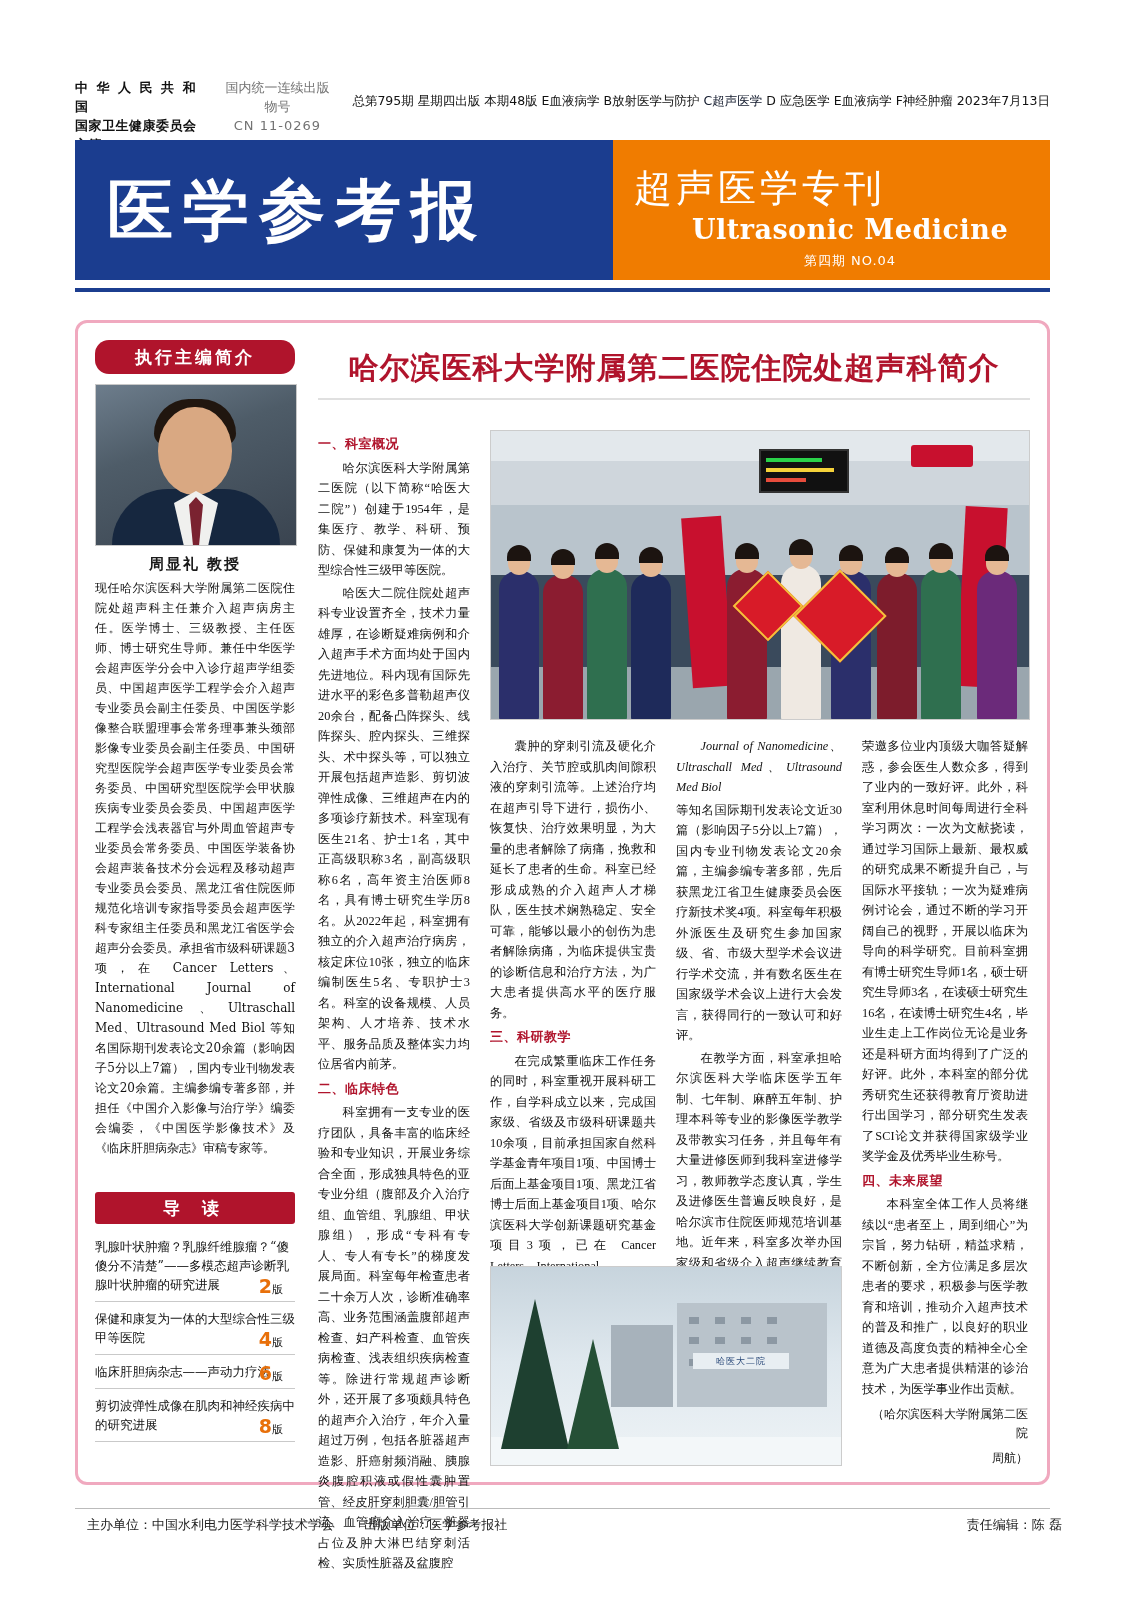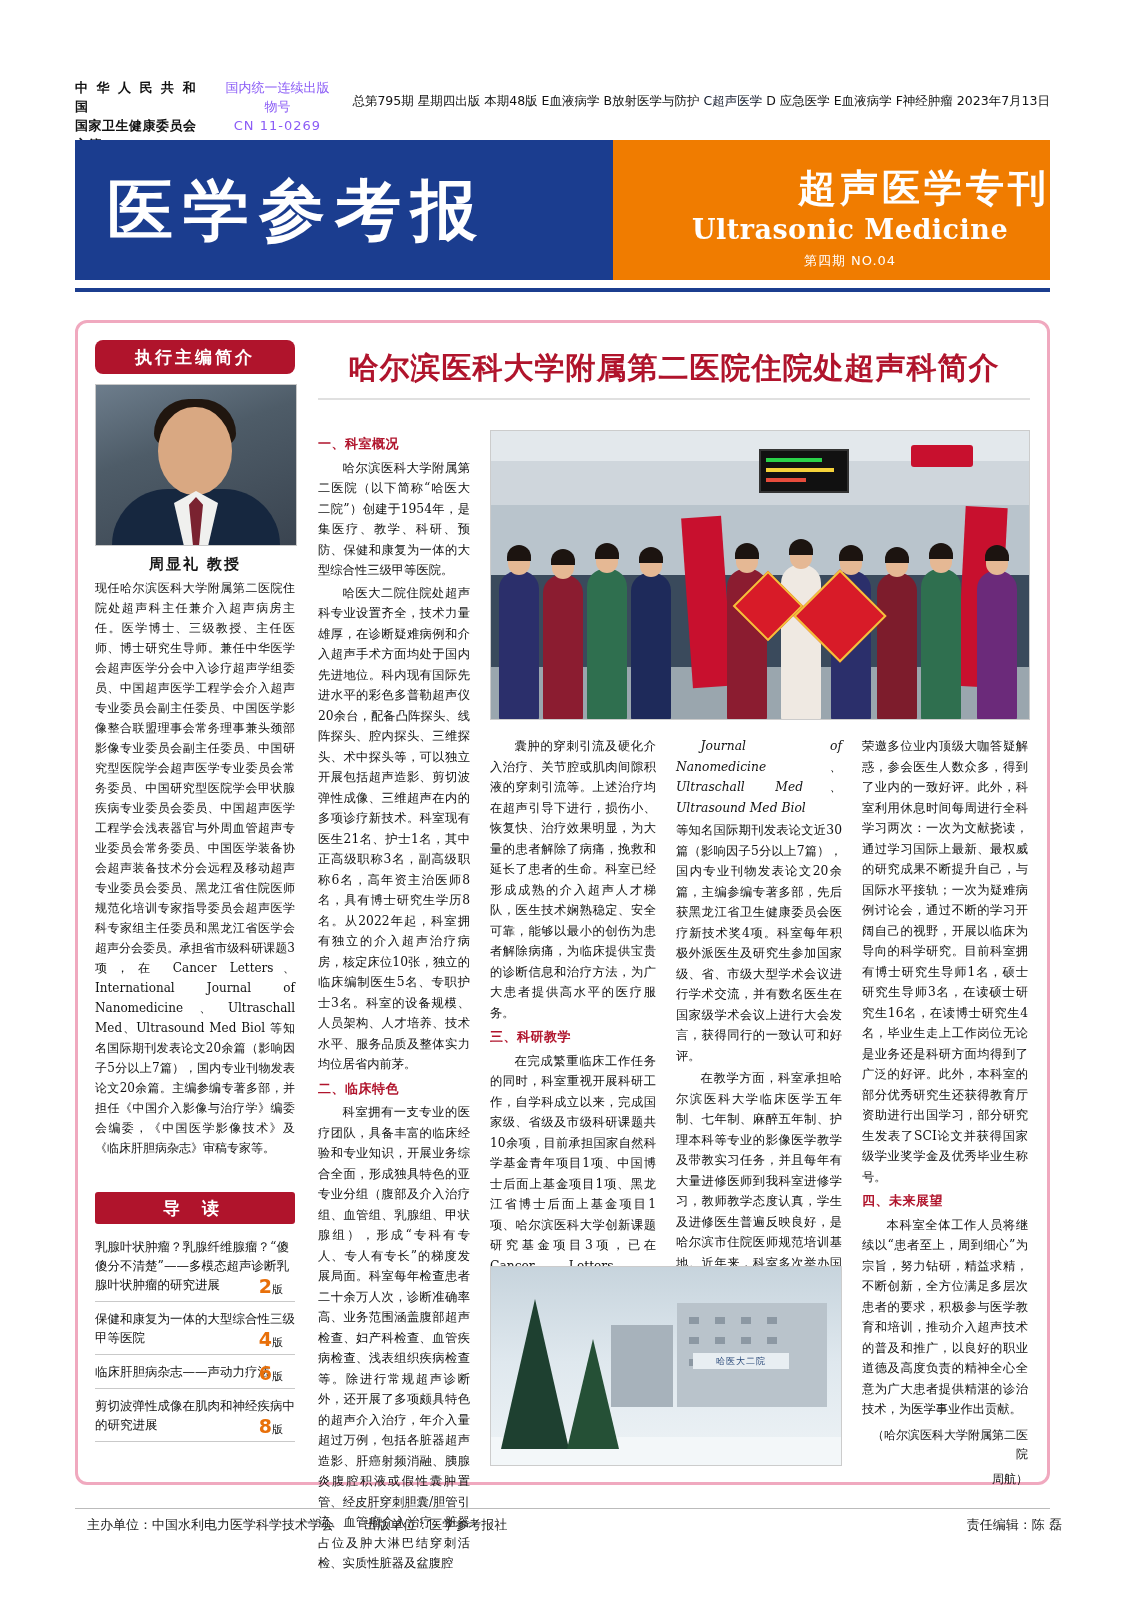--- a/index.html
+++ b/index.html
@@ -13,39 +13,39 @@
   }
   .page{position:relative;width:1123px;height:1615px;}
 
   
   .top-meta{
     position:absolute;left:75px;top:78px;width:975px;
     display:flex;align-items:flex-start;
   }
   .top-left{font-size:13px;line-height:19px;font-weight:bold;letter-spacing:2px;color:#111;}
   .top-left .l2{letter-spacing:0.5px;}
-  .top-mid{margin-left:22px;font-size:13px;line-height:19px;color:#8b5cf6;text-align:center;}
+  .top-mid{margin-left:22px;font-size:13px;line-height:19px;color:#737373;text-align:center;}
   .top-mid .cn{letter-spacing:1px;}
   .top-right{margin-left:20px;font-size:12.5px;line-height:19px;color:#111;padding-top:13px;white-space:nowrap;}
   .top-right .hot{color:#0f172a;}
 
   
   .band{position:absolute;left:75px;top:140px;width:975px;height:140px;}
   .band .blue{position:absolute;left:0;top:0;width:538px;height:140px;background:#1b3d8f;}
   .band .orange{position:absolute;left:538px;top:0;width:437px;height:140px;background:#f07c00;}
   .band-title{
     position:absolute;left:32px;top:26px;width:490px;height:90px;
     color:#fff;font-size:66px;font-weight:bold;letter-spacing:10px;
     font-family:"DejaVu Sans","Liberation Sans",sans-serif;
     line-height:90px;
   }
   .band-sub1{
-    position:absolute;left:575px;top:22px;width:400px;
-    color:#ffffff;font-size:38px;font-weight:bold;letter-spacing:4px;line-height:52px;
-    text-align:right;
+    position:absolute;left:559px;top:22px;width:400px;
+    color:#ffffff;font-size:38px;font-weight:normal;letter-spacing:4px;line-height:52px;
+    text-align:left;
   }
   .band-sub2{
     position:absolute;left:575px;top:74px;width:400px;
     color:#ffffff;font-size:27px;font-weight:bold;letter-spacing:0.5px;text-align:center;
     font-family:"DejaVu Serif","Liberation Serif",serif;
   }
   .band-issue{
     position:absolute;left:575px;top:112px;width:400px;text-align:center;
     color:#ffffff;font-size:13px;letter-spacing:1px;
   }
@@ -56,21 +56,21 @@
     position:absolute;left:75px;top:320px;width:975px;height:1165px;
     border:3px solid #f0a9bf;border-radius:12px;box-sizing:border-box;background:#fff;
   }
 
   
   .leftcol{position:absolute;left:95px;top:340px;width:200px;}
   .editor-head{
     width:200px;height:34px;background:#b0142c;color:#fff;
     font-size:17px;font-weight:bold;letter-spacing:3px;
     display:flex;align-items:center;justify-content:center;
-    border-radius:8px;
+    border-radius:14px;
   }
   .photo{
     margin-top:10px;width:200px;height:160px;border:1px solid #c8c8c8;
     background:linear-gradient(160deg,#6d7d8c 0%,#4e5c68 38%,#3a4450 100%);
     position:relative;overflow:hidden;
   }
   .photo .face{
     position:absolute;left:62px;top:22px;width:74px;height:88px;border-radius:38px/46px;
     background:#d9a882;
   }
@@ -128,21 +128,21 @@
   
   .cols{position:absolute;left:318px;top:430px;width:712px;height:1040px;}
   .col{position:absolute;top:0;width:152px;font-size:12.3px;line-height:20.5px;text-align:justify;
        font-family:"DejaVu Serif","Liberation Serif",serif;color:#111;}
   .c1{left:0;}
   .c2{left:172px;}
   .c3{left:358px;}
   .c4{left:544px;}
   .sec-h{color:#b0142c;font-weight:bold;font-size:13px;margin:4px 0 3px;
          font-family:"DejaVu Sans","Liberation Sans",sans-serif;letter-spacing:0.5px;}
-  .p{margin:0 0 2px;text-indent:24.6px;}
+  .p{margin:0 0 2px;text-indent:24.6px;font-family:Liberation Serif, serif;}
   .ital{font-style:italic;}
   .sign{text-align:right;font-size:12px;line-height:19px;margin-top:6px;}
 
   
   .photo-main{
     position:absolute;left:172px;top:0;width:540px;height:290px;
     background:#3a4a5c;overflow:hidden;border:1px solid #ccc;box-sizing:border-box;
   }
   .pm-ceiling{position:absolute;left:0;top:0;width:540px;height:74px;background:#cfd6dc;}
   .pm-ceil2{position:absolute;left:0;top:0;width:540px;height:30px;background:#e3e8ec;}

